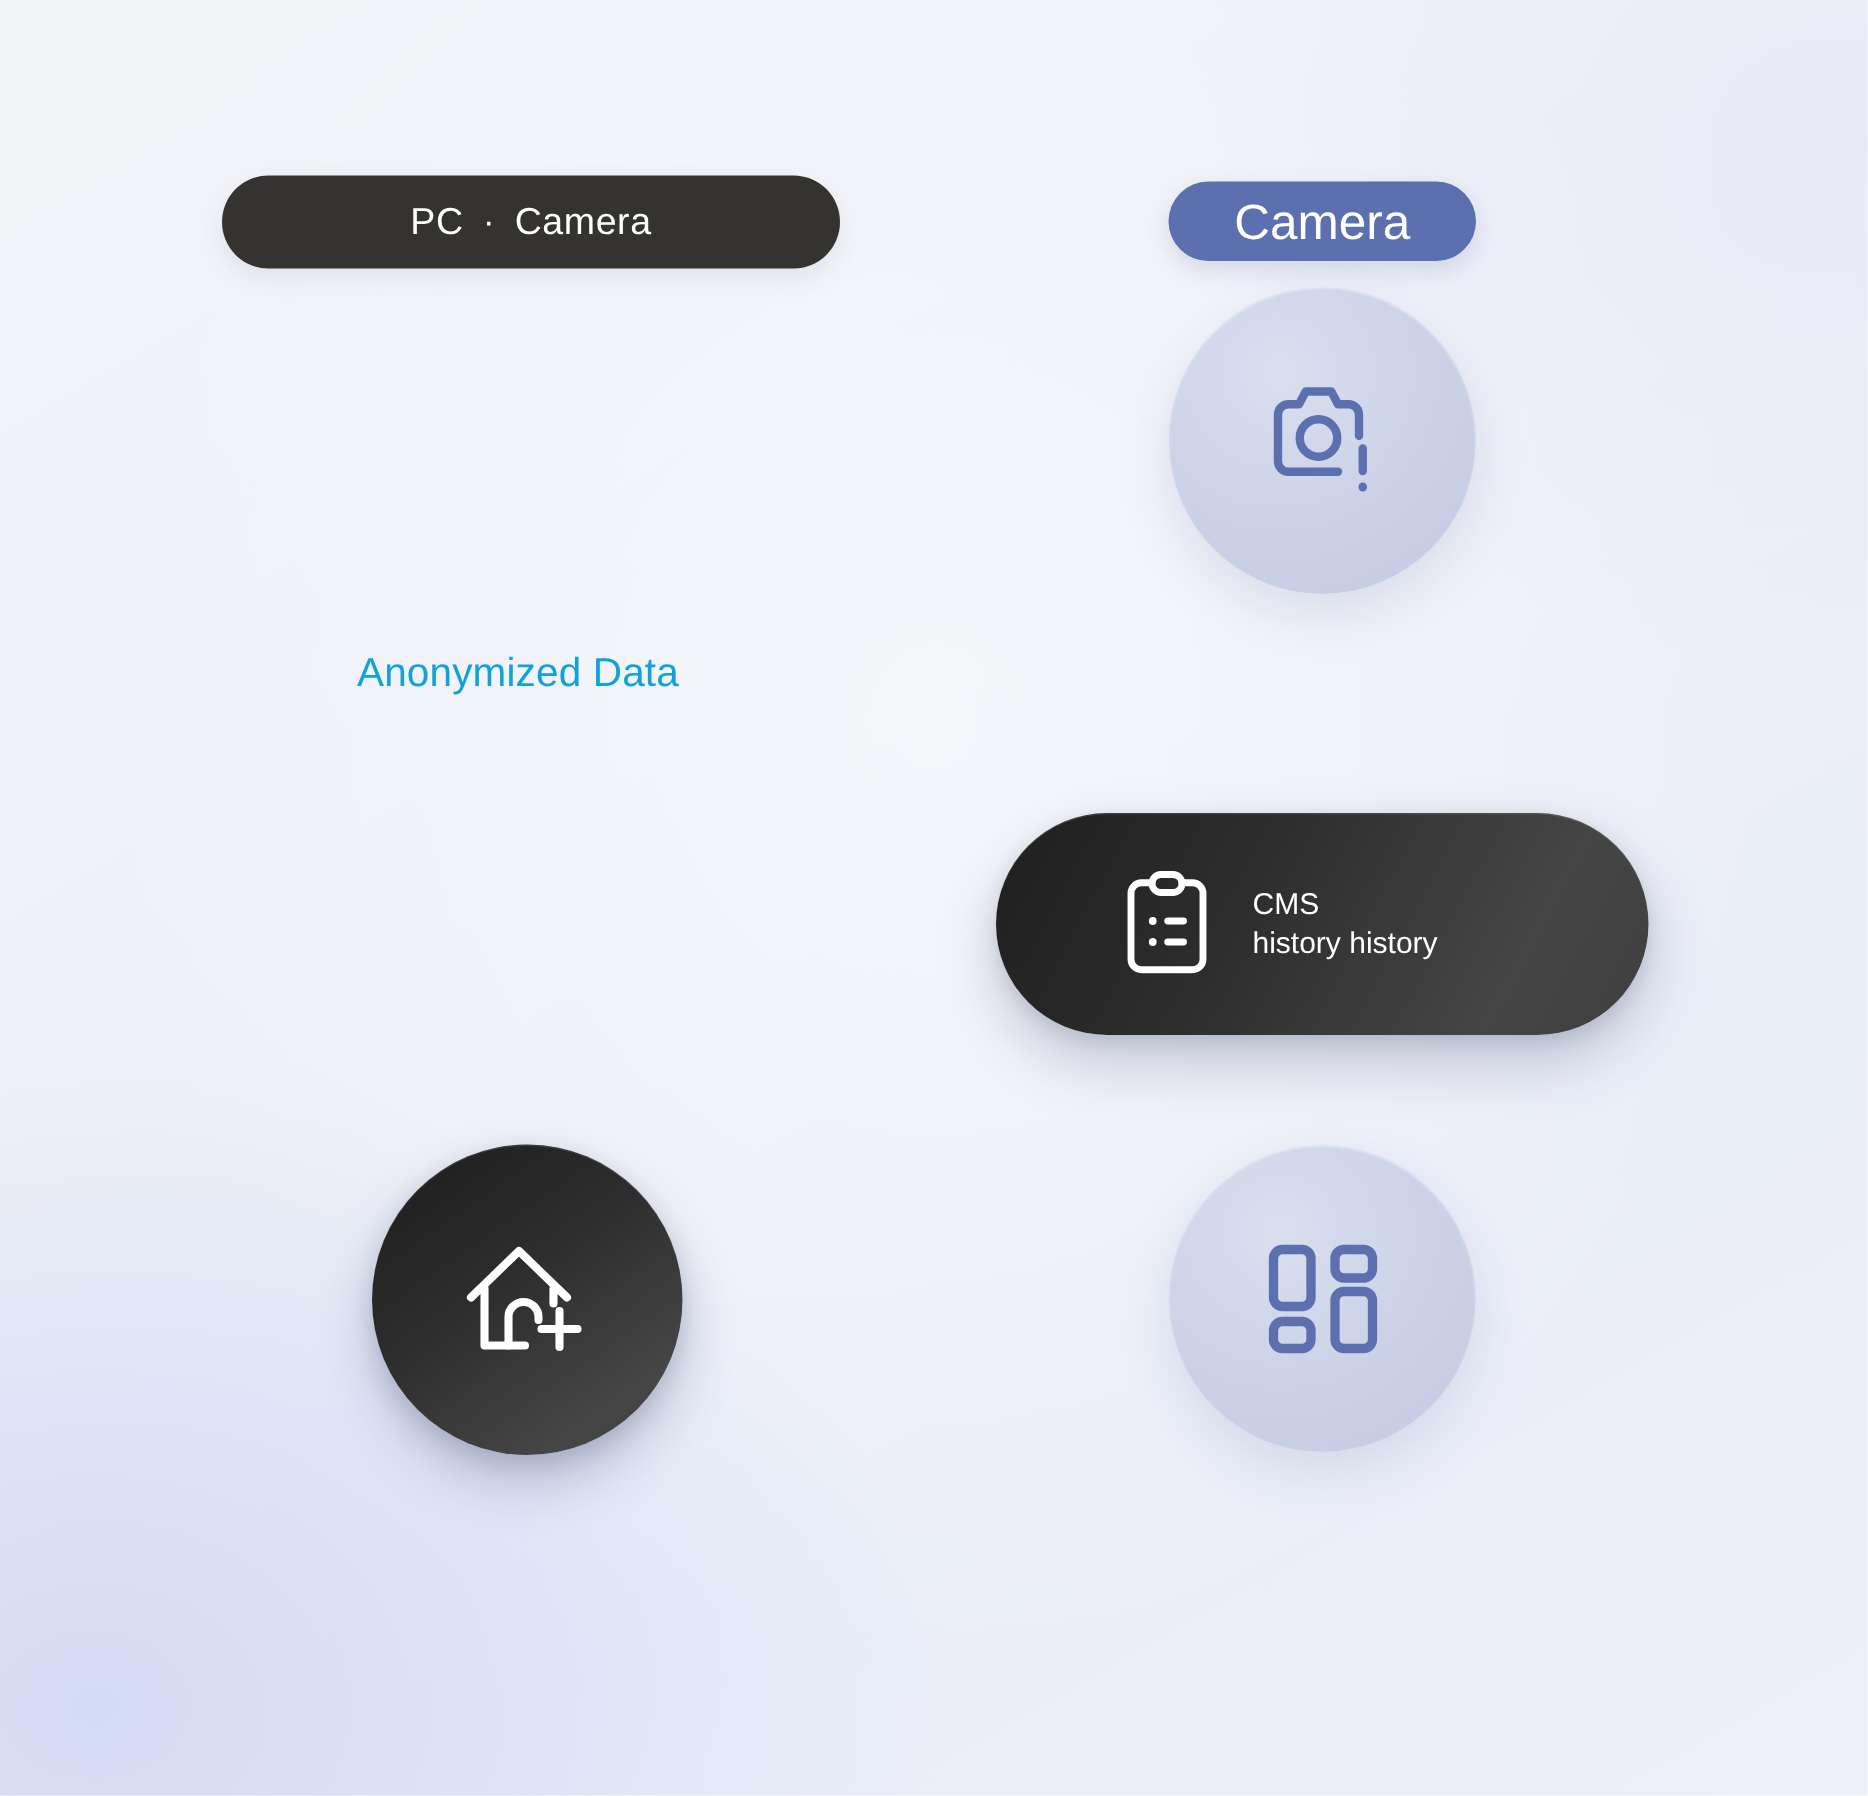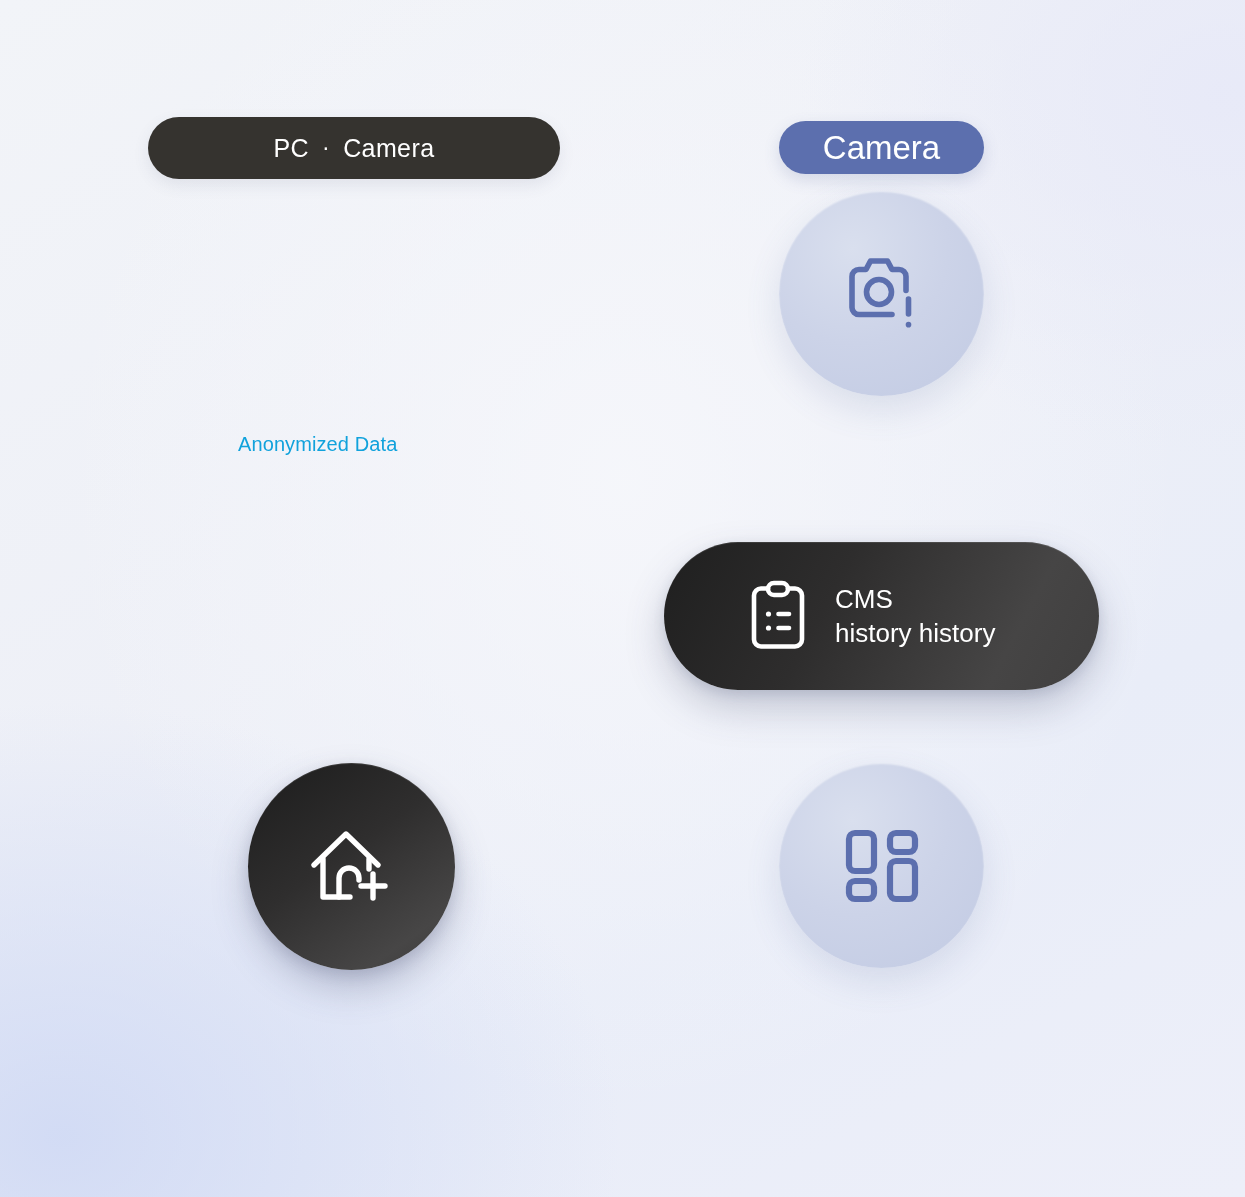--- a/index.html
+++ b/index.html
@@ -95,21 +95,21 @@
     box-shadow:
       0 18px 38px rgba(60,70,105,0.26),
       0 4px 12px rgba(60,70,105,0.14),
       inset 0 1px 0 rgba(255,255,255,0.10);
     color: #ffffff;
   }
   #cms-pill .cms-text {
     display: flex;
     flex-direction: column;
     line-height: 1.32;
-    font-size: 26px;
+    font-size: 20px;
   }
 
   
   .circle {
     border-radius: 50%;
     display: flex;
     align-items: center;
     justify-content: center;
   }
 
@@ -147,21 +147,21 @@
     top: 763px;
     width: 207px;
     height: 207px;
   }
 
   
   #anonymized-data {
     left: 238px;
     top: 433px;
     color: #11a2dc;
-    font-size: 20px;
+    font-size: 27px;
     letter-spacing: 0.1px;
     white-space: nowrap;
   }
 
   .caption {
     color: #2e2e2e;
     font-size: 24px;
     text-align: center;
     line-height: 1.56;
     white-space: pre-line;

